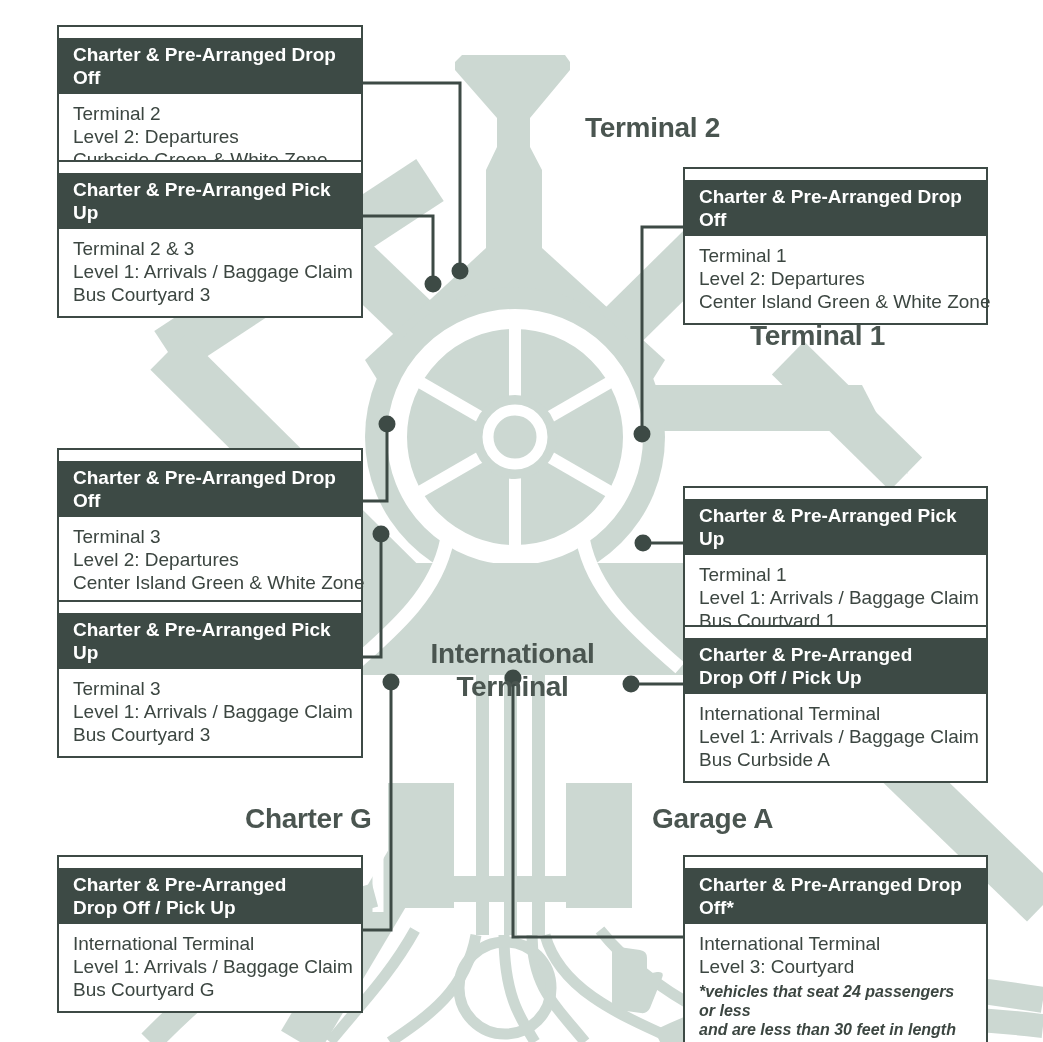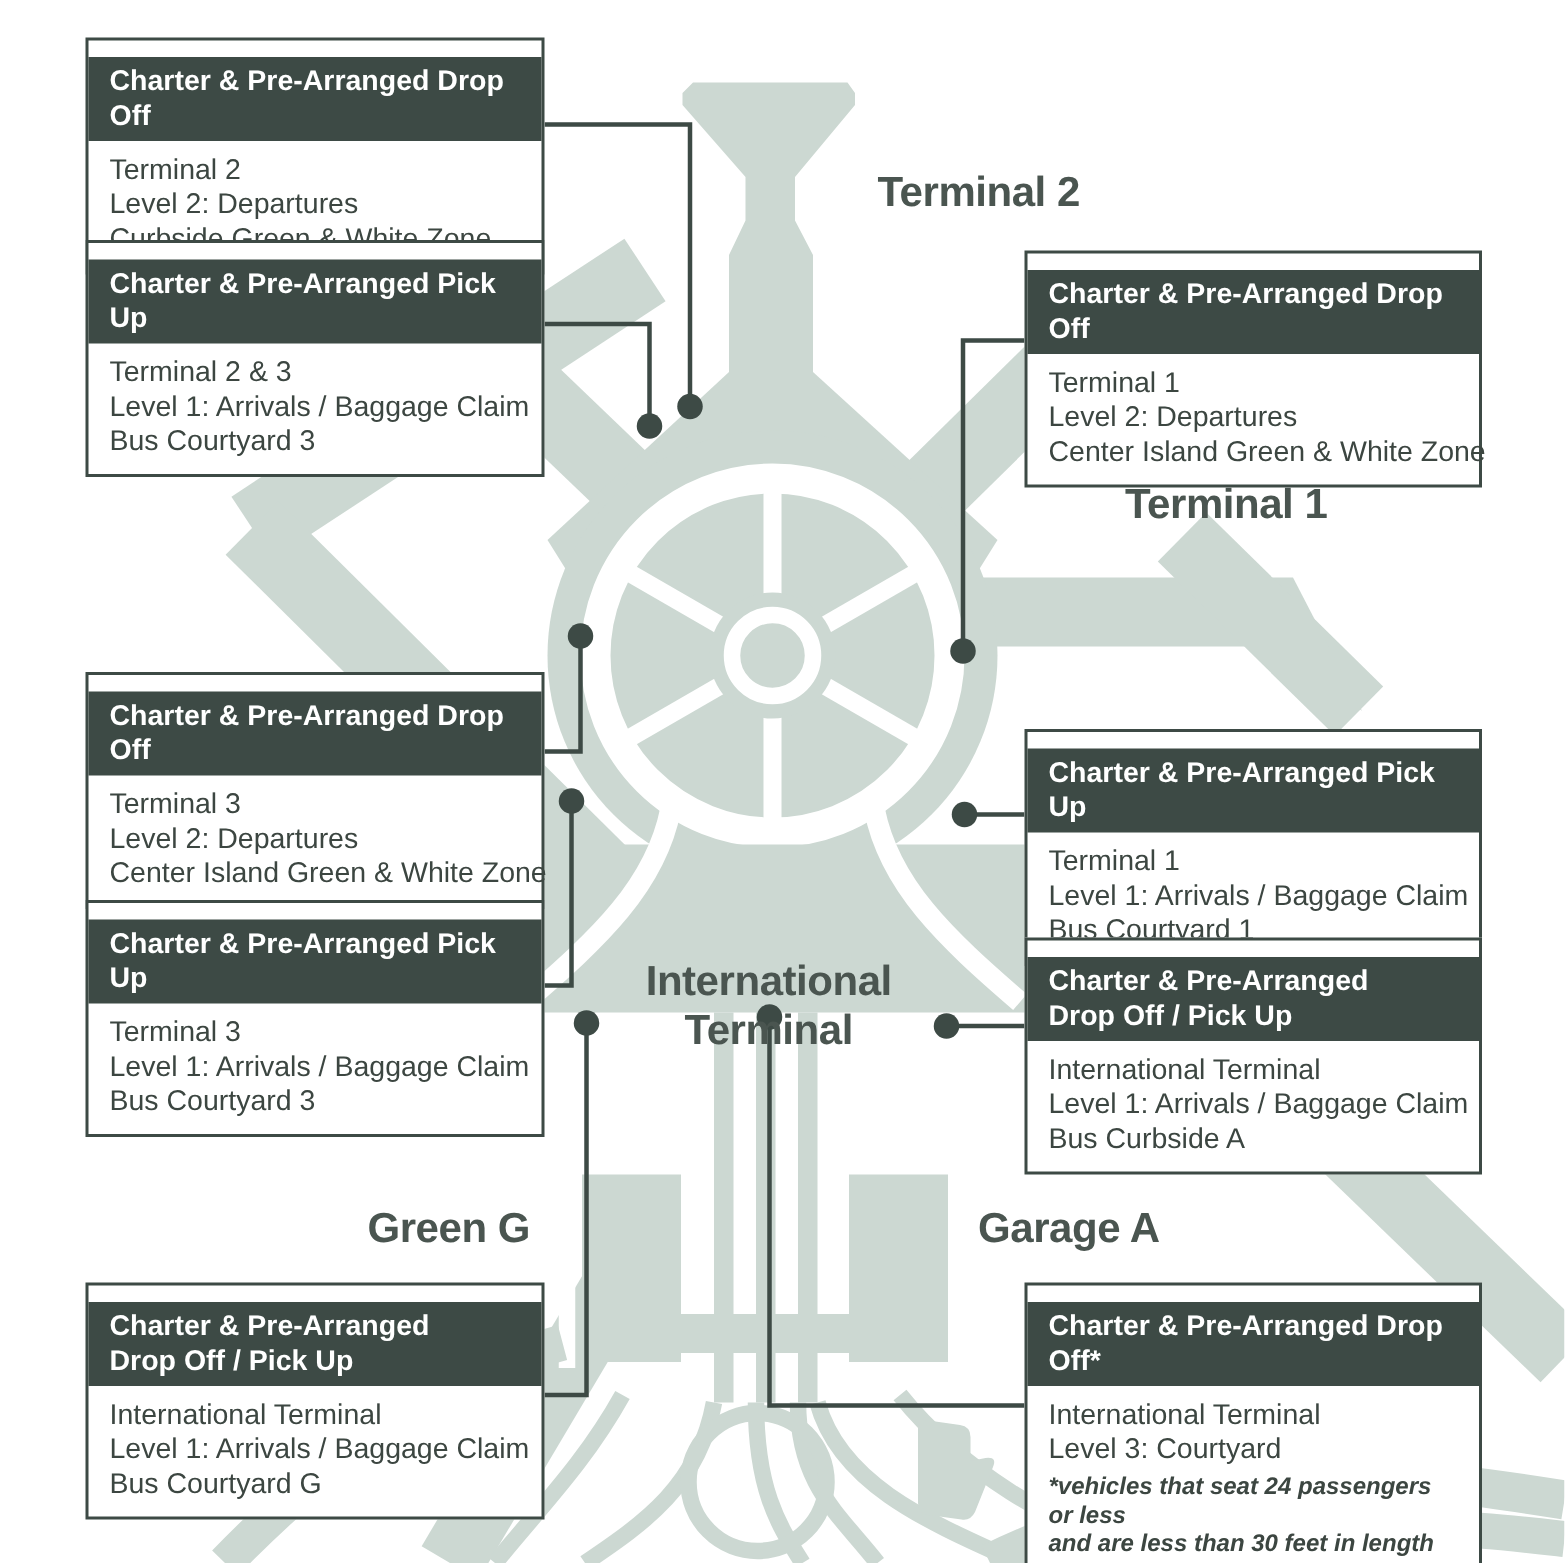--- a/index.html
+++ b/index.html
@@ -132,21 +132,21 @@
       <circle cx="631" cy="684" r="8.5"></circle>
       <circle cx="513" cy="678" r="8.5"></circle>
     </g>
   </svg>
 
   <div class="map-label" style="left:585px;top:112px;">Terminal 2</div>
   <div class="map-label" style="left:185px;top:282px;">Terminal 3</div>
   <div class="map-label" style="left:750px;top:320px;">Terminal 1</div>
   <div class="map-label center" style="left:415px;top:595px;width:195px;line-height:33px;margin-top:42px;">International
 Terminal</div>
-  <div class="map-label" style="left:245px;top:803px;">Green G</div>
+  <div class="map-label" style="left:245px;top:803px;">Charter G</div>
   <div class="map-label" style="left:652px;top:803px;">Garage A</div>
 
   <div class="callout" style="left:57px;top:25px;">
     <div class="hdr">Charter &amp; Pre-Arranged Drop Off</div>
     <div class="body">
       <div>Terminal 2</div>
       <div>Level 2: Departures</div>
       <div>Curbside Green &amp; White Zone</div>
     </div>
   </div>

